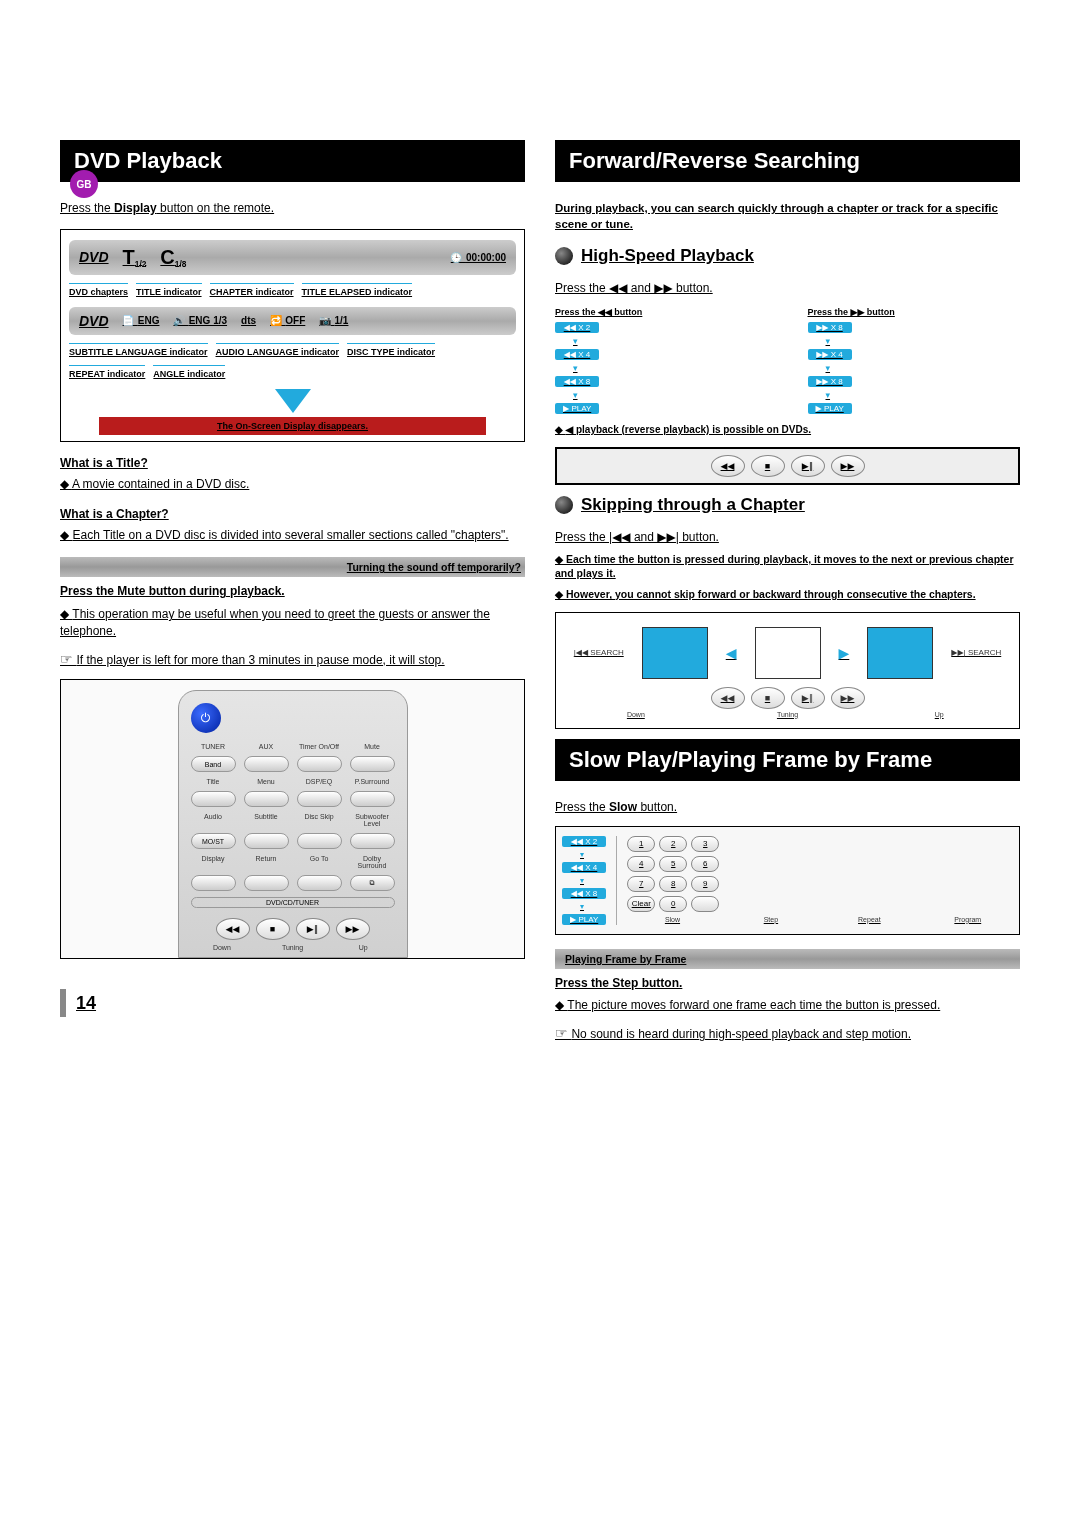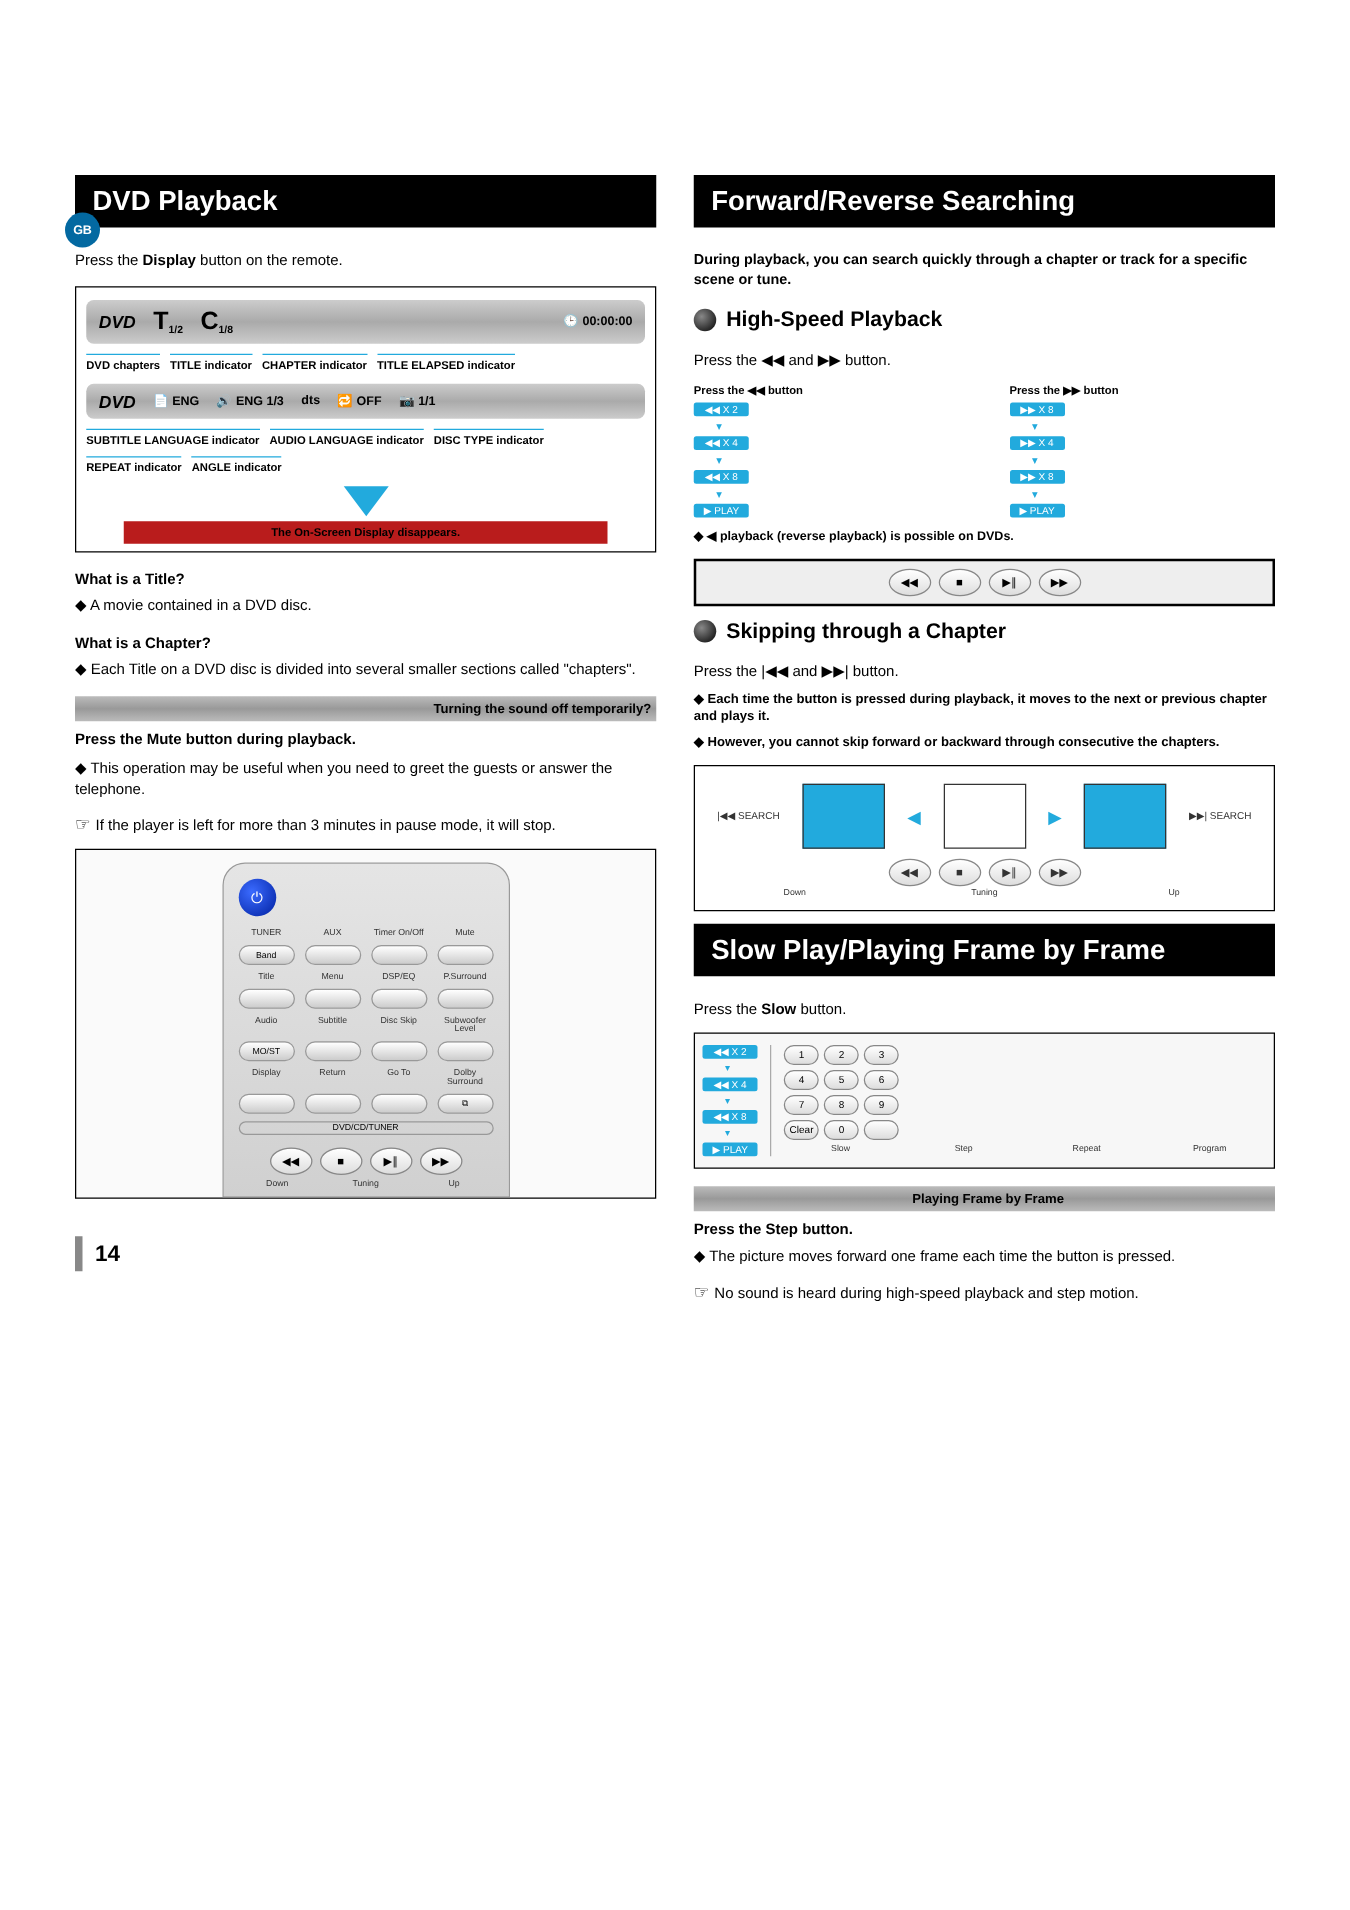--- a/index.html
+++ b/index.html
@@ -5,28 +5,28 @@
   * { box-sizing: border-box; margin: 0; padding: 0; }
   body {
     font-family: Arial, Helvetica, sans-serif;
     background: #fff;
     width: 1080px;
     padding: 140px 60px 40px 60px;
     font-size: 12px;
     color: #000;
   }
   .cols { display: flex; gap: 30px; }
-  .col { flex: 1; }
+  .col { flex: 1; text-decoration: underline; }
   .lang-badge {
     position: absolute;
-    left: 52px;
+    left: 70px;
     top: 170px;
     width: 28px; height: 28px;
     border-radius: 50%;
-    background: #0369a1;
+    background: #a21caf;
     color: #fff;
     font-size: 10px;
     font-weight: bold;
     display: flex; align-items:center; justify-content:center;
   }
   .title-bar {
     background: #000;
     color: #fff;
     font-size: 22px;
     font-weight: bold;
@@ -411,18 +411,18 @@
         </div>
         <div class="lbl-row" style="margin-top:4px;">
           <span>Slow</span>
           <span>Step</span>
           <span>Repeat</span>
           <span>Program</span>
         </div>
       </div>
     </div>
 
-    <div class="callout-bar" style="text-align:center;padding-left:10px;">Playing Frame by Frame</div>
+    <div class="callout-bar" style="text-align:left;padding-left:10px;">Playing Frame by Frame</div>
     <p class="body strong">Press the Step button.</p>
     <p class="body diamond">The picture moves forward one frame each time the button is pressed.</p>
     <p class="body pointer diamond" style="margin-top:10px;">No sound is heard during high-speed playback and step motion.</p>
   </div>
 </div>
 
 </body></html>

